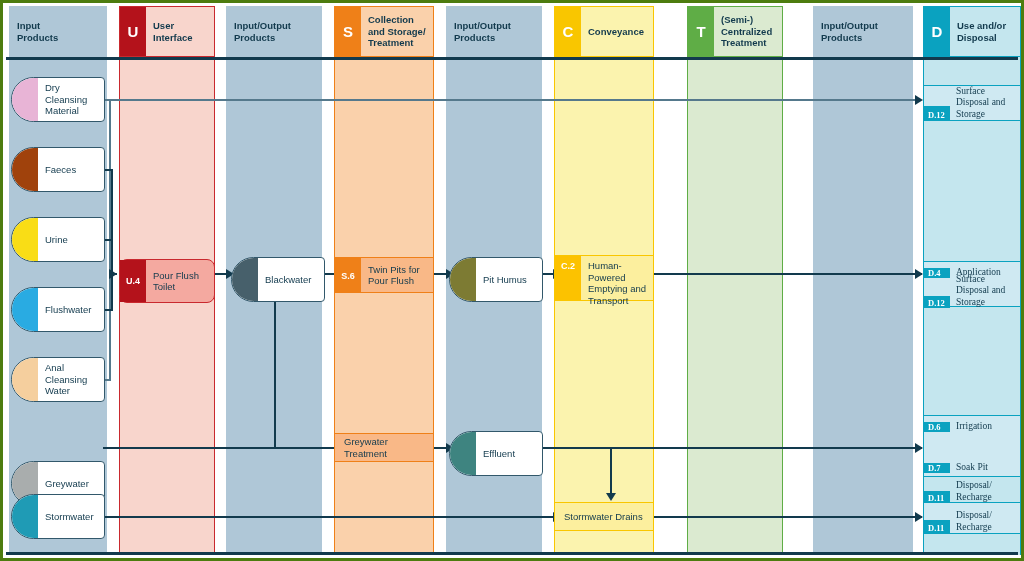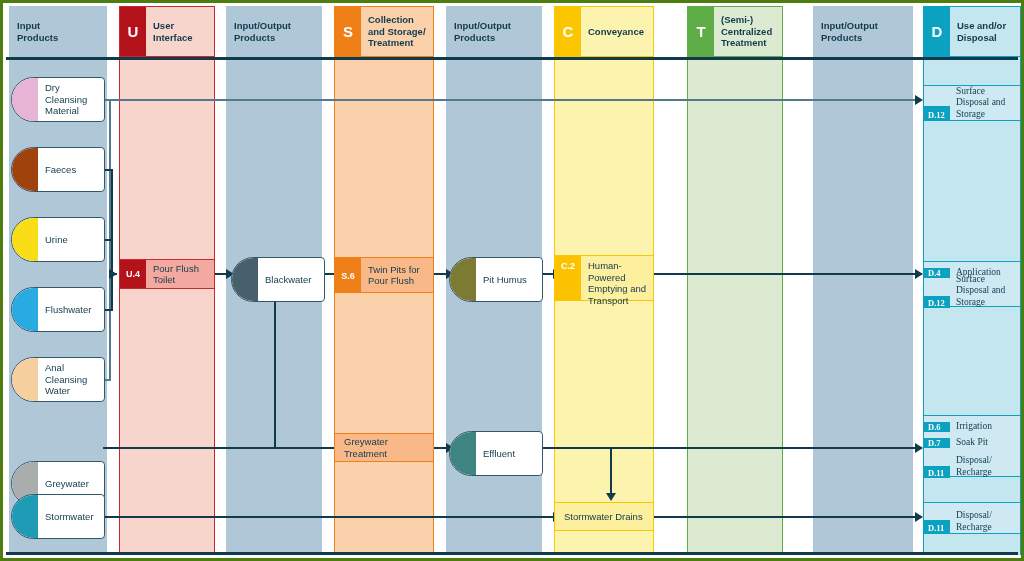--- a/index.html
+++ b/index.html
@@ -195,21 +195,21 @@
   </div>
   <div class="pill" style="left:8px;top:422px;width:94px;margin-top:36px;">
     <div class="cap" style="background:#a9adad;"></div>
     <div class="lbl">Greywater</div>
   </div>
   <div class="pill" style="left:8px;top:491px;width:94px;">
     <div class="cap" style="background:#1f9bb5;"></div>
     <div class="lbl">Stormwater</div>
   </div>
 
-  <div class="tech u" style="left:116px;top:256px;width:96px;height:30px;">
+  <div class="tech u" style="left:116px;top:256px;width:96px;height:44px;border-radius:8px;">
     <div class="code">U.4</div>
     <div class="name">Pour Flush Toilet</div>
   </div>
 
   <div class="tech s" style="left:331px;top:254px;width:100px;height:36px;">
     <div class="code" style="align-items:flex-start;padding-top:13px;">S.6</div>
     <div class="name">Twin Pits for Pour Flush</div>
   </div>
 
   <div class="tech s nocode" style="left:331px;top:430px;width:100px;height:29px;">
@@ -254,21 +254,21 @@
       <div class="code" style="align-items:flex-start;padding-top:2px;">D.12</div>
       <div class="name" style="align-items:flex-start;padding-top:1px;">Surface Disposal and Storage</div>
     </div>
   </div>
 
   <div class="dgrp" style="left:920px;top:412px;width:98px;height:62px;">
     <div class="drow" style="height:16px;">
       <div class="code">D.6</div>
       <div class="name">Irrigation</div>
     </div>
-    <div class="drow" style="height:16px;">
+    <div class="drow" style="height:16px;margin-top:25px;">
       <div class="code">D.7</div>
       <div class="name">Soak Pit</div>
     </div>
     <div class="drow" style="height:30px;">
       <div class="code" style="align-items:flex-start;padding-top:2px;">D.11</div>
       <div class="name" style="align-items:flex-start;padding-top:1px;">Disposal/ Recharge</div>
     </div>
   </div>
 
   <div class="dgrp" style="left:920px;top:499px;width:98px;height:32px;">

